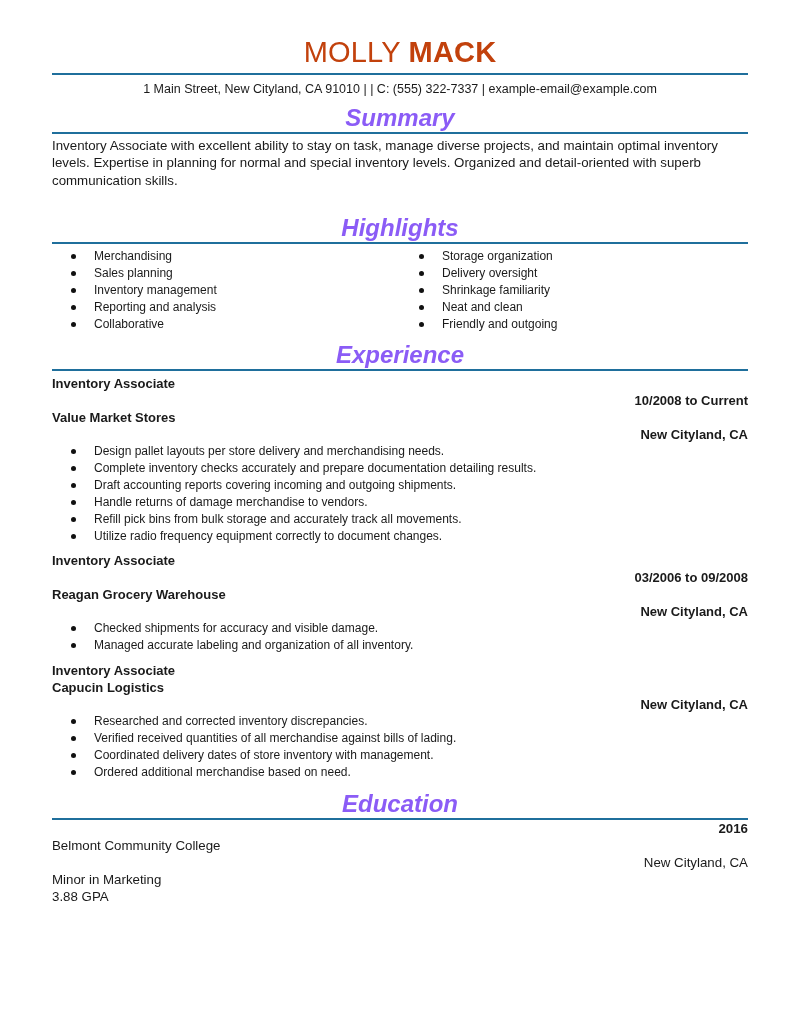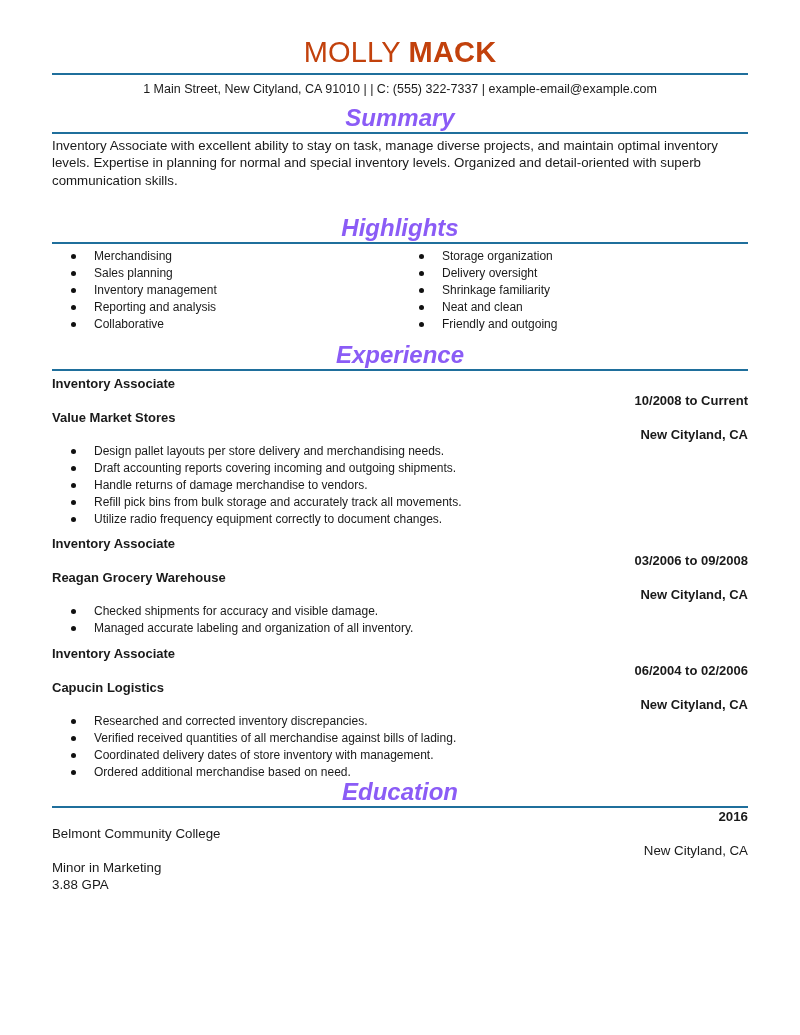--- a/index.html
+++ b/index.html
@@ -93,20 +93,21 @@
       <div class="row b">Inventory Associate</div>
       <div class="row b">
         <span class="right">10/2008 to Current</span>
       </div>
       <div class="row b">Value Market Stores</div>
       <div class="row b">
         <span class="right">New Cityland, CA</span>
       </div>
       <ul class="bullets">
         <li>Design pallet layouts per store delivery and merchandising needs.</li>
+        <li>Complete inventory checks accurately and prepare documentation detailing results.</li>
         <li>Draft accounting reports covering incoming and outgoing shipments.</li>
         <li>Handle returns of damage merchandise to vendors.</li>
         <li>Refill pick bins from bulk storage and accurately track all movements.</li>
         <li>Utilize radio frequency equipment correctly to document changes.</li>
       </ul>
     </div>
 
     <div class="job" style="margin-top:7px;">
       <div class="row b">Inventory Associate</div>
       <div class="row b">
@@ -117,37 +118,34 @@
         <span class="right">New Cityland, CA</span>
       </div>
       <ul class="bullets">
         <li>Checked shipments for accuracy and visible damage.</li>
         <li>Managed accurate labeling and organization of all inventory.</li>
       </ul>
     </div>
 
     <div class="job" style="margin-top:8px;">
       <div class="row b">Inventory Associate</div>
-      <div class="row b">
-        <span class="right">06/2004 to 02/2006</span>
-      </div>
       <div class="row b">Capucin Logistics</div>
       <div class="row b">
         <span class="right">New Cityland, CA</span>
       </div>
       <ul class="bullets">
         <li>Researched and corrected inventory discrepancies.</li>
         <li>Verified received quantities of all merchandise against bills of lading.</li>
         <li>Coordinated delivery dates of store inventory with management.</li>
         <li>Ordered additional merchandise based on need.</li>
       </ul>
     </div>
   </div>
 
-  <div style="">
+  <div style="margin-top:12px;">
     <div class="section-title">Education</div>
     <div class="rule"></div>
     <div class="edu-line b">
       <span class="right">2016</span>
     </div>
     <div class="edu-line">Belmont Community College</div>
     <div class="edu-line">
       <span class="right">New Cityland, CA</span>
     </div>
     <div class="edu-line">Minor in Marketing</div>

